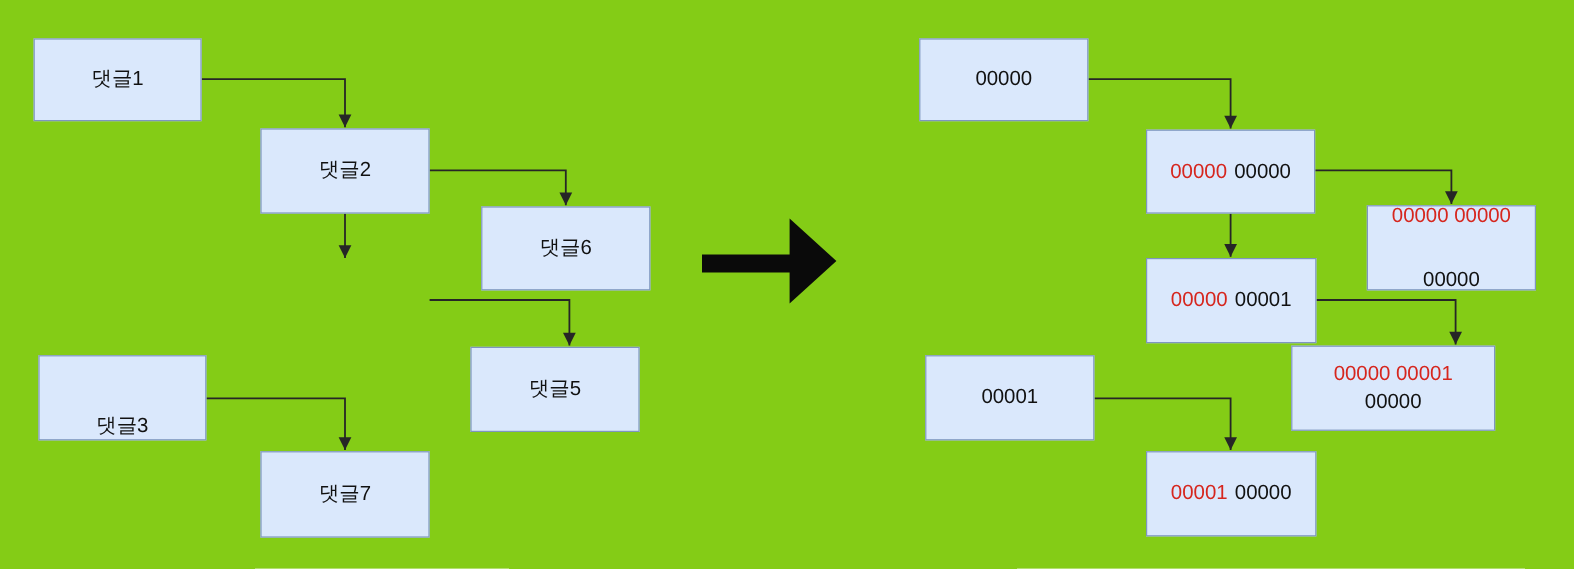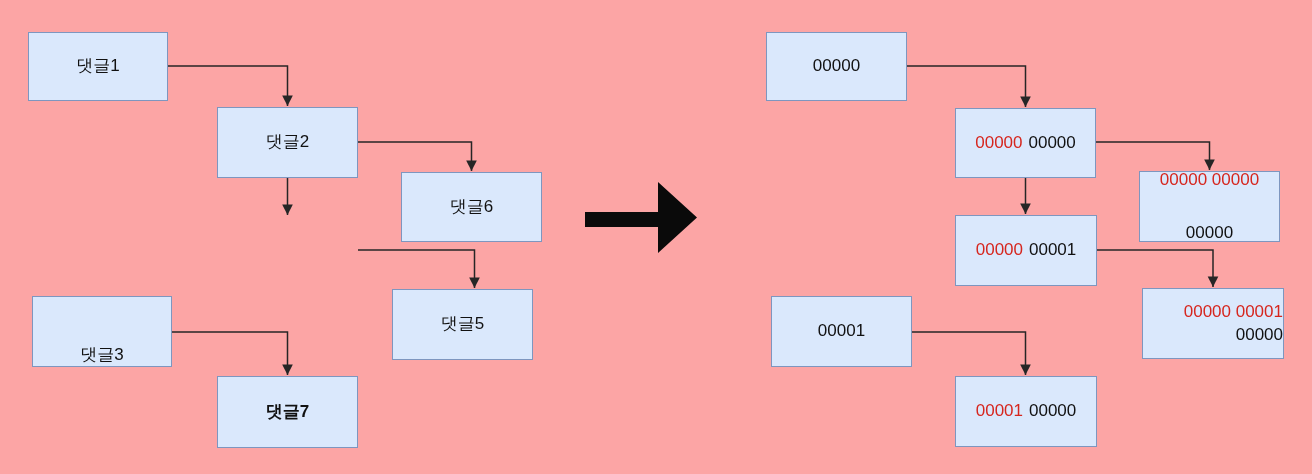--- a/index.html
+++ b/index.html
@@ -5,21 +5,21 @@
   html, body {
     margin: 0;
     padding: 0;
     background: #ffffff;
     font-family: "Liberation Sans", "DejaVu Sans", sans-serif;
   }
   .canvas {
     position: relative;
     width: 1312px;
     height: 474px;
-    background: #fca5a5;
+    background: #84cc16;
     overflow: hidden;
   }
   .wires {
     position: absolute;
     left: 0; top: 0;
     width: 1312px; height: 474px;
   }
   .node {
     position: absolute;
     box-sizing: border-box;
@@ -96,21 +96,21 @@
   <div class="node" style="left:392px; top:289px; width:141px; height:71px;">
     <div class="tline">
         <span class="seg-black">댓글5</span>
       </div>
   </div>
   <div class="node" style="left:32px; top:296px; width:140px; height:71px;justify-content:flex-end;">
     <div class="tline">
         <span class="seg-black">댓글3</span>
       </div>
   </div>
-  <div class="node" style="left:217px; top:376px; width:141px; height:72px;font-weight:bold;">
+  <div class="node" style="left:217px; top:376px; width:141px; height:72px;">
     <div class="tline">
         <span class="seg-black">댓글7</span>
       </div>
   </div>
 
   <div class="node" style="left:766px; top:32px; width:141px; height:69px;">
     <div class="tline">
       <span class="seg-black">00000</span>
     </div>
   </div>
@@ -127,21 +127,21 @@
     </div>
   </div>
   <div class="node" style="left:1139px; top:171px; width:141px; height:71px;gap:31px;">
     <div class="tline">
       <span class="seg-red">00000 00000</span>
     </div>
     <div class="tline">
       <span class="seg-black">00000</span>
     </div>
   </div>
-  <div class="node" style="left:1142px; top:288px; width:142px; height:71px;align-items:flex-end;">
+  <div class="node" style="left:1076px; top:288px; width:170px; height:71px;">
     <div class="tline">
       <span class="seg-red">00000 00001</span>
     </div>
     <div class="tline">
       <span class="seg-black">00000</span>
     </div>
   </div>
   <div class="node" style="left:771px; top:296px; width:141px; height:71px;">
     <div class="tline">
       <span class="seg-black">00001</span>

